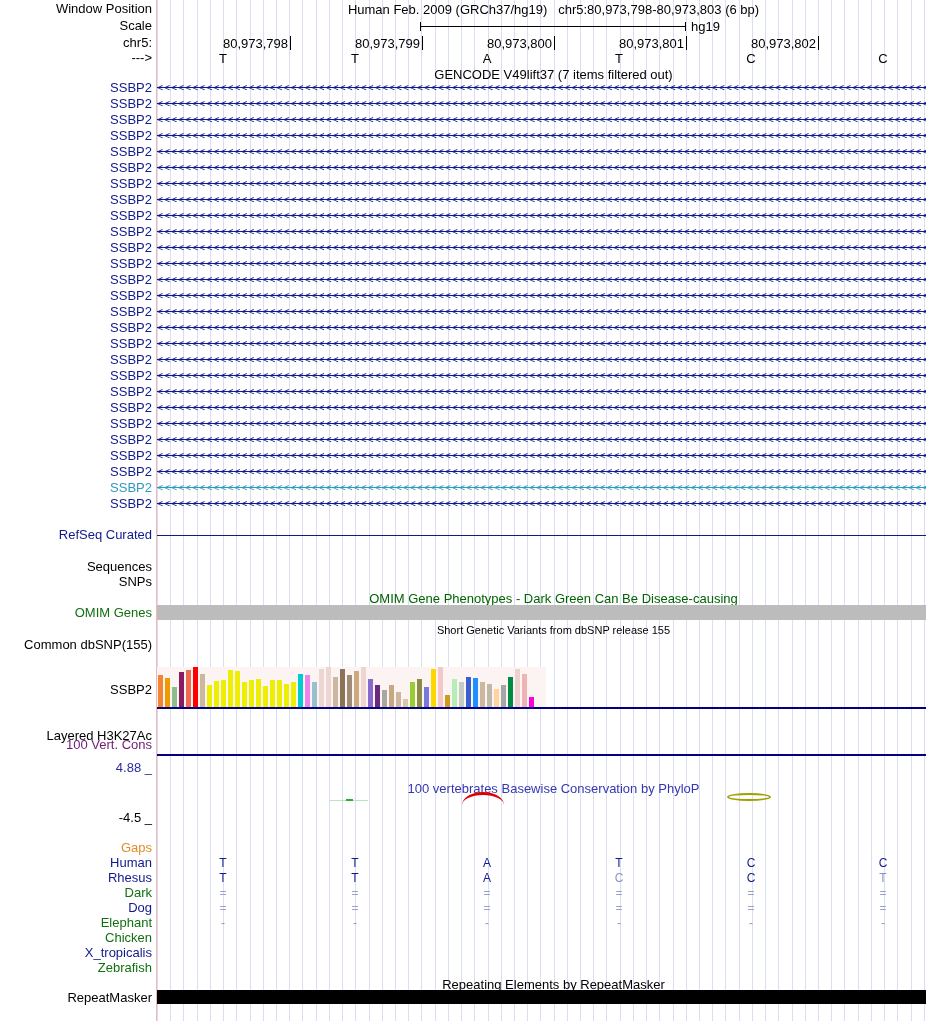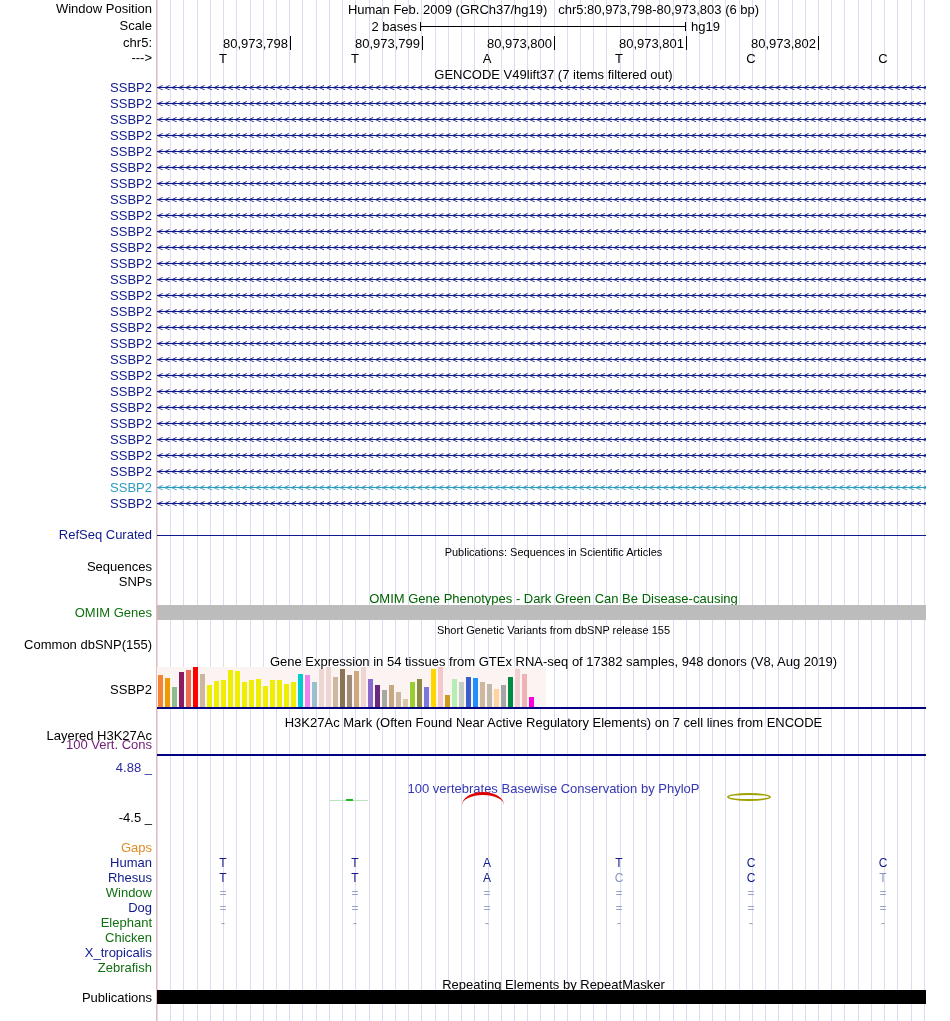--- a/index.html
+++ b/index.html
@@ -51,70 +51,66 @@
 <div id="browser">
   <div id="grid" class="abs"></div>
   <div id="pinkline" class="abs"></div>
 
   <div class="abs llabel" style="top:2px">Window Position</div>
   <div class="abs ctr" style="top:2px">
     <span>Human Feb. 2009 (GRCh37/hg19)</span>&nbsp;&nbsp;&nbsp;<span>chr5:80,973,798-80,973,803 (6 bp)</span>
   </div>
 
   <div class="abs llabel" style="top:19px">Scale</div>
-  <div class="abs" style="left:157px;top:19px;width:260px;text-align:right;z-index:3">2 bases</div>
   <div id="scalebar" class="abs"></div>
   <div class="abs" style="left:691px;top:19px;z-index:3">hg19</div>
 
   <div class="abs llabel" style="top:36px">chr5:</div>
   <div id="coordrow"></div>
 
   <div class="abs llabel" style="top:51px">---&gt;</div>
   <div id="seqrow"></div>
 
   <div class="abs ctr" style="top:67px">GENCODE V49lift37 (7 items filtered out)</div>
   <div id="generows"></div>
 
   <div class="abs llabel navy" style="top:528px">RefSeq Curated</div>
   <div id="refseqline" class="abs"></div>
 
-  <div class="abs ctr small" style="top:546px">Publications: Sequences in Scientific Articles</div>
   <div class="abs llabel" style="top:560px">Sequences</div>
   <div class="abs llabel" style="top:575px">SNPs</div>
 
   <div class="abs ctr dkgreen" style="top:591px">OMIM Gene Phenotypes - Dark Green Can Be Disease-causing</div>
   <div class="abs llabel green" style="top:606px">OMIM Genes</div>
   <div id="omimbar" class="abs"></div>
 
   <div class="abs ctr small" style="top:624px">Short Genetic Variants from dbSNP release 155</div>
   <div class="abs llabel" style="top:638px">Common dbSNP(155)</div>
 
-  <div class="abs ctr" style="top:654px">Gene Expression in 54 tissues from GTEx RNA-seq of 17382 samples, 948 donors (V8, Aug 2019)</div>
   <div class="abs llabel" style="top:683px">SSBP2</div>
   <div id="gtexpanel" class="abs"></div>
   <div id="gtexbars"></div>
   <div id="gtexbase" class="abs"></div>
 
-  <div class="abs ctr" style="top:715px">H3K27Ac Mark (Often Found Near Active Regulatory Elements) on 7 cell lines from ENCODE</div>
   <div class="abs llabel" style="top:729px">Layered H3K27Ac</div>
   <div id="h3kline" class="abs"></div>
 
   <div class="abs llabel" style="top:761px;color:#2B2BA0">4.88 _</div>
   <div class="abs ctr titleblue" style="top:761px">100 vertebrates Basewise Conservation by PhyloP</div>
   <div class="abs llabel" style="top:738px;color:#701a75">100 Vert. Cons</div>
   <div id="consgreen1" class="abs"></div>
   <div id="consgreen2" class="abs"></div>
   <div id="consred" class="abs"></div>
   <div id="consolive" class="abs"></div>
   <div class="abs llabel" style="top:811px;color:#000000">-4.5 _</div>
 
   <div id="multizrows"></div>
 
   <div class="abs ctr" style="top:977px">Repeating Elements by RepeatMasker</div>
-  <div class="abs llabel" style="top:991px">Publications</div>
+  <div class="abs llabel" style="top:991px">RepeatMasker</div>
   <div id="rptbar" class="abs"></div>
 <div class="tickbox" style="position: absolute; left: 188px; top: 36px; width: 100px;">80,973,798</div>
     <div class="tickbox" style="position: absolute; left: 320px; top: 36px; width: 100px;">80,973,799</div>
     <div class="tickbox" style="position: absolute; left: 452px; top: 36px; width: 100px;">80,973,800</div>
     <div class="tickbox" style="position: absolute; left: 584px; top: 36px; width: 100px;">80,973,801</div>
     <div class="tickbox" style="position: absolute; left: 716px; top: 36px; width: 100px;">80,973,802</div>
     <div class="cell" style="position: absolute; left: 157px; top: 51px;">T</div>
     <div class="cell" style="position: absolute; left: 289px; top: 51px;">T</div>
     <div class="cell" style="position: absolute; left: 421px; top: 51px;">A</div>
     <div class="cell" style="position: absolute; left: 553px; top: 51px;">T</div>
@@ -236,21 +232,21 @@
     <div class="cell alnbase" style="position: absolute; left: 553px; top: 856px; color: rgb(16, 26, 140);">T</div>
     <div class="cell alnbase" style="position: absolute; left: 685px; top: 856px; color: rgb(16, 26, 140);">C</div>
     <div class="cell alnbase" style="position: absolute; left: 817px; top: 856px; color: rgb(16, 26, 140);">C</div>
     <div class="llabel" style="position: absolute; top: 871px; color: rgb(16, 26, 140);">Rhesus</div>
     <div class="cell alnbase" style="position: absolute; left: 157px; top: 871px; color: rgb(16, 26, 140);">T</div>
     <div class="cell alnbase" style="position: absolute; left: 289px; top: 871px; color: rgb(16, 26, 140);">T</div>
     <div class="cell alnbase" style="position: absolute; left: 421px; top: 871px; color: rgb(16, 26, 140);">A</div>
     <div class="cell alnbase" style="position: absolute; left: 553px; top: 871px; color: rgb(138, 148, 200);">C</div>
     <div class="cell alnbase" style="position: absolute; left: 685px; top: 871px; color: rgb(16, 26, 140);">C</div>
     <div class="cell alnbase" style="position: absolute; left: 817px; top: 871px; color: rgb(138, 148, 200);">T</div>
-    <div class="llabel" style="position: absolute; top: 886px; color: rgb(16, 112, 16);">Window</div>
+    <div class="llabel" style="position: absolute; top: 886px; color: rgb(16, 112, 16);">Dark</div>
     <div class="cell alnbase" style="position: absolute; left: 157px; top: 886px; color: rgb(154, 162, 204);">=</div>
     <div class="cell alnbase" style="position: absolute; left: 289px; top: 886px; color: rgb(154, 162, 204);">=</div>
     <div class="cell alnbase" style="position: absolute; left: 421px; top: 886px; color: rgb(154, 162, 204);">=</div>
     <div class="cell alnbase" style="position: absolute; left: 553px; top: 886px; color: rgb(154, 162, 204);">=</div>
     <div class="cell alnbase" style="position: absolute; left: 685px; top: 886px; color: rgb(154, 162, 204);">=</div>
     <div class="cell alnbase" style="position: absolute; left: 817px; top: 886px; color: rgb(154, 162, 204);">=</div>
     <div class="llabel" style="position: absolute; top: 901px; color: rgb(16, 26, 140);">Dog</div>
     <div class="cell alnbase" style="position: absolute; left: 157px; top: 901px; color: rgb(154, 162, 204);">=</div>
     <div class="cell alnbase" style="position: absolute; left: 289px; top: 901px; color: rgb(154, 162, 204);">=</div>
     <div class="cell alnbase" style="position: absolute; left: 421px; top: 901px; color: rgb(154, 162, 204);">=</div>

